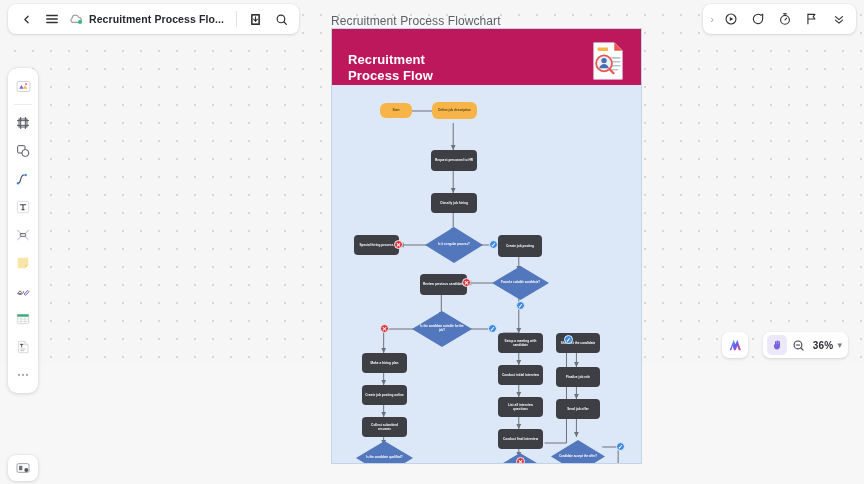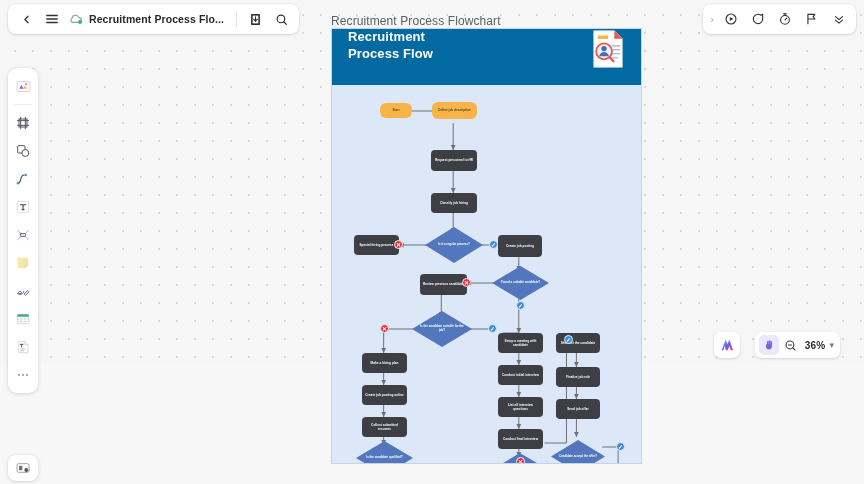--- a/index.html
+++ b/index.html
@@ -71,21 +71,21 @@
   .rail-bottom {
     position: absolute; left: 8px; top: 455px;
     width: 30px; height: 26px; background: #fff; border-radius: 8px;
     box-shadow: 0 1px 4px rgba(0,0,0,.13), 0 0 0 .5px rgba(0,0,0,.04);
     display: flex; align-items: center; justify-content: center;
     cursor: pointer; z-index: 20;
   }
 
   
   .zoom-bar {
-    position: absolute; right: 24px; bottom: 6px;
+    position: absolute; right: 16px; bottom: 6px;
     height: 26px; display: flex; align-items: flex-end; gap: 15px; z-index: 20;
   }
   .ai-btn {
     width: 26px; height: 26px; background: #fff; border-radius: 7px;
     box-shadow: 0 1px 3px rgba(0,0,0,.14);
     display:flex; align-items:center; justify-content:center; cursor:pointer;
   }
   .zoom-group {
     height: 26px; background: #fff; border-radius: 7px;
     box-shadow: 0 1px 3px rgba(0,0,0,.14);
@@ -106,22 +106,22 @@
     position: absolute; left: 331px; top: 14px;
     font-size: 12px; color: #5d6068; letter-spacing: .1px; z-index: 5;
   }
   .frame {
     position: absolute; left: 331px; top: 28px;
     width: 311px; height: 436px;
     background: #dce8f7; border: 1px solid #c3d3e8;
     overflow: hidden; z-index: 5;
   }
   .frame-header {
-    height: 56px; background: #0369a1;
-    display: flex; align-items: flex-start; justify-content: space-between;
+    height: 56px; background: #be185d;
+    display: flex; align-items: flex-end; justify-content: space-between;
     padding: 0 14px 0 16px;
   }
   .frame-title {
     color: #fff; font-size: 13px; font-weight: 700; line-height: 1.28;
     white-space: pre-line; letter-spacing: .1px;
   }
   .frame-body { position: relative; width: 100%; height: 380px; }
 
   
   .node { position: absolute; display: flex; align-items: center;

